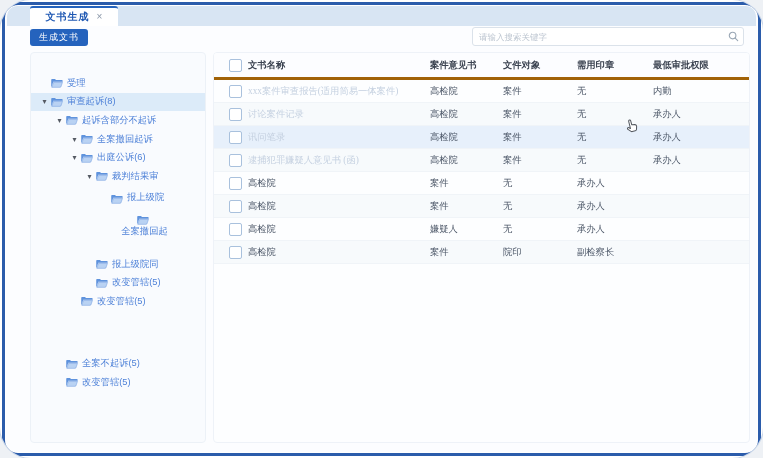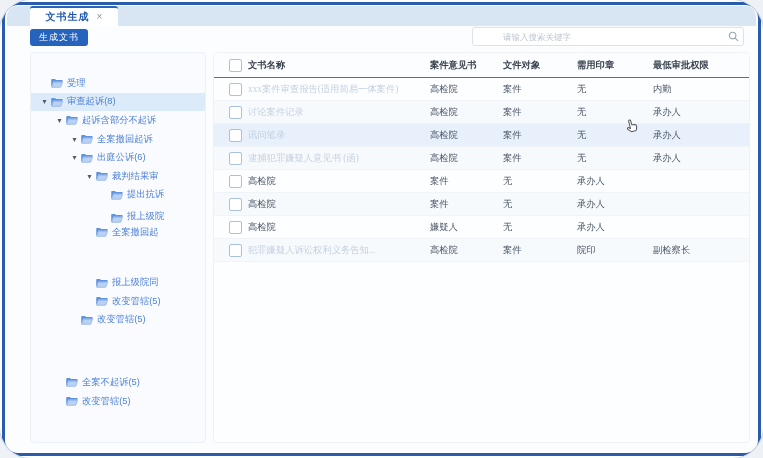--- a/index.html
+++ b/index.html
@@ -6,34 +6,34 @@
   .stage{position:relative;width:763px;height:458px;background:#fff;overflow:hidden;border-radius:31px;box-shadow:0 0 0 1px #c9d6e8;}
   .frame{position:absolute;inset:2px;border:3px solid #2b5cab;border-radius:16px;pointer-events:none;z-index:50;}
   .content-bg{position:absolute;inset:6px;background:#fcfdff;border-radius:12px;}
   
   .tabstrip{position:absolute;left:7px;top:6px;right:7px;height:20px;background:#d8e5f3;border-radius:10px 10px 0 0;}
   .tab{position:absolute;left:23px;top:0;height:20px;width:88px;background:#ffffff;border-top:2px solid #2563bd;border-radius:3px 3px 0 0;display:flex;align-items:center;justify-content:center;gap:7px;box-sizing:border-box;}
   .tab-title{color:#2059b3;font-weight:bold;font-size:10px;letter-spacing:1px;}
   .tab-close{color:#8a97a8;font-size:10px;line-height:1;cursor:pointer;}
   
   .gen-btn{position:absolute;left:30px;top:29px;height:17px;padding:0 9px;background:#2563bd;color:#fff;font-size:9px;border:none;border-radius:3px;display:flex;align-items:center;letter-spacing:1px;cursor:pointer;text-align:center;}
-  .search{position:absolute;left:472px;top:27px;width:272px;height:19px;background:#fff;border:1px solid #dbe2ea;border-radius:3px;box-sizing:border-box;display:flex;align-items:center;padding-left:24px;}
+  .search{position:absolute;left:472px;top:27px;width:272px;height:19px;background:#fff;border:1px solid #dbe2ea;border-radius:3px;box-sizing:border-box;display:flex;align-items:center;}
   .search input{flex:1;border:none;outline:none;background:transparent;font-size:8.5px;color:#444;padding:0 6px;font-family:inherit;}
   .search input::placeholder{color:#bcc5d0;}
   .search .mag{width:14px;display:flex;align-items:center;justify-content:center;margin-right:3px;}
   
   .sidebar{position:absolute;left:30px;top:52px;width:176px;height:391px;background:#f9fbfe;border:1px solid #ecf1f7;border-radius:4px;box-sizing:border-box;padding-top:21px;overflow:hidden;}
   .tree-item{display:flex;align-items:center;height:18.6px;font-size:9.3px;color:#4f82d8;white-space:nowrap;cursor:pointer;}
   .tree-item.selected{background:#dcebf9;}
   .tree-item .arrow{width:11px;font-size:8px;color:#555a63;text-align:center;flex:0 0 11px;}
   .tree-item .folder{display:flex;align-items:center;margin-right:4px;flex:0 0 auto;}
   
   .tpanel{position:absolute;left:213px;top:52px;width:537px;height:391px;background:#fdfeff;border:1px solid #eef2f8;border-radius:4px;box-sizing:border-box;overflow:hidden;}
   .thead,.trow{display:grid;grid-template-columns:34px 182px 73px 74px 76px 1fr;align-items:center;}
-  .thead{height:24px;font-size:9.3px;font-weight:bold;color:#3a4250;border-bottom:1px solid #a16207;background:#fcfdff;}
+  .thead{height:24px;font-size:9.3px;font-weight:bold;color:#3a4250;border-bottom:3px solid #a16207;background:#fcfdff;}
   .trow{height:22px;font-size:9.3px;color:#4a5566;border-bottom:1px solid #f0f4f8;cursor:pointer;}
   .trow:nth-child(even){background:#f7fafc;}
   .trow.hl{background:#e7f0fb;}
   .cbc{display:flex;justify-content:flex-end;padding-right:6px;}
   .cb{width:11px;height:11px;border:1px solid #a9c1dd;border-radius:2px;background:#fff;display:inline-block;cursor:pointer;}
   .c-name{color:#c4d0e0;filter:blur(0.5px);overflow:hidden;white-space:nowrap;text-overflow:ellipsis;padding-right:8px;font-family:Liberation Serif, serif;}
   .cell{white-space:nowrap;overflow:hidden;}
   .hand{position:absolute;left:625px;top:118px;transform:rotate(-14deg);z-index:40;}
 </style>
 </head>
@@ -117,41 +117,31 @@
         <div class="tree-item" style="padding-left: 53px;">
     <span class="arrow">▾</span>
     <span class="folder">
       <svg width="13" height="10" viewBox="0 0 14 11">
         <path d="M1.2 2.1c0-.6.5-1.1 1.1-1.1h3l1.2 1.3h6.2c.6 0 1.1.5 1.1 1.1v.8H3.4L1.7 9.4c-.3.5-.5.3-.5-.2z" fill="#5f93dd"></path>
         <path d="M3.6 4.8h10l-1.7 4.8c-.2.4-.5.7-1 .7H1.8z" fill="#b9d2f3" stroke="#5f93dd" stroke-width="0.5"></path>
       </svg>
     </span>
     <span class="tlabel">裁判结果审</span>
   </div>
-        <div class="tree-item" style="padding-left: 68px;">
-    <span class="arrow" style="visibility: hidden;">▾</span>
-    <span class="folder">
-      <svg width="13" height="10" viewBox="0 0 14 11">
-        <path d="M1.2 2.1c0-.6.5-1.1 1.1-1.1h3l1.2 1.3h6.2c.6 0 1.1.5 1.1 1.1v.8H3.4L1.7 9.4c-.3.5-.5.3-.5-.2z" fill="#5f93dd"></path>
-        <path d="M3.6 4.8h10l-1.7 4.8c-.2.4-.5.7-1 .7H1.8z" fill="#b9d2f3" stroke="#5f93dd" stroke-width="0.5"></path>
-      </svg>
-    </span>
-    <span class="tlabel">提出抗诉</span>
-  </div>
         <div class="tree-item" style="padding-left: 68px; align-items: flex-end;">
     <span class="arrow" style="visibility: hidden;">▾</span>
     <span class="folder">
       <svg width="13" height="10" viewBox="0 0 14 11">
         <path d="M1.2 2.1c0-.6.5-1.1 1.1-1.1h3l1.2 1.3h6.2c.6 0 1.1.5 1.1 1.1v.8H3.4L1.7 9.4c-.3.5-.5.3-.5-.2z" fill="#5f93dd"></path>
         <path d="M3.6 4.8h10l-1.7 4.8c-.2.4-.5.7-1 .7H1.8z" fill="#b9d2f3" stroke="#5f93dd" stroke-width="0.5"></path>
       </svg>
     </span>
     <span class="tlabel">报上级院</span>
   </div>
-        <div class="tree-item" style="padding-left: 53px;">
+        <div class="tree-item" style="padding-left: 53px; flex-direction: column;">
     <span class="arrow" style="visibility: hidden;">▾</span>
     <span class="folder">
       <svg width="13" height="10" viewBox="0 0 14 11">
         <path d="M1.2 2.1c0-.6.5-1.1 1.1-1.1h3l1.2 1.3h6.2c.6 0 1.1.5 1.1 1.1v.8H3.4L1.7 9.4c-.3.5-.5.3-.5-.2z" fill="#5f93dd"></path>
         <path d="M3.6 4.8h10l-1.7 4.8c-.2.4-.5.7-1 .7H1.8z" fill="#b9d2f3" stroke="#5f93dd" stroke-width="0.5"></path>
       </svg>
     </span>
     <span class="tlabel">全案撤回起</span>
   </div>
         <div class="tree-item" style="padding-left: 53px; margin-top: 32px;">
@@ -283,21 +273,20 @@
           </span>
     <span class="cell">高检院</span>
     <span class="cell">嫌疑人</span>
     <span class="cell">无</span>
     <span class="cell">承办人</span>
   </div>
         <div class="trow">
     <span class="cbc">
             <span class="cb"></span>
           </span>
-    <span class="c-name">犯罪嫌疑人诉讼权利义务告知...</span>
     <span class="cell">高检院</span>
     <span class="cell">案件</span>
     <span class="cell">院印</span>
     <span class="cell">副检察长</span>
   </div>
       </div>
   </div>
 
   <div class="hand">
     <svg width="15" height="16" viewBox="0 0 24 26">

